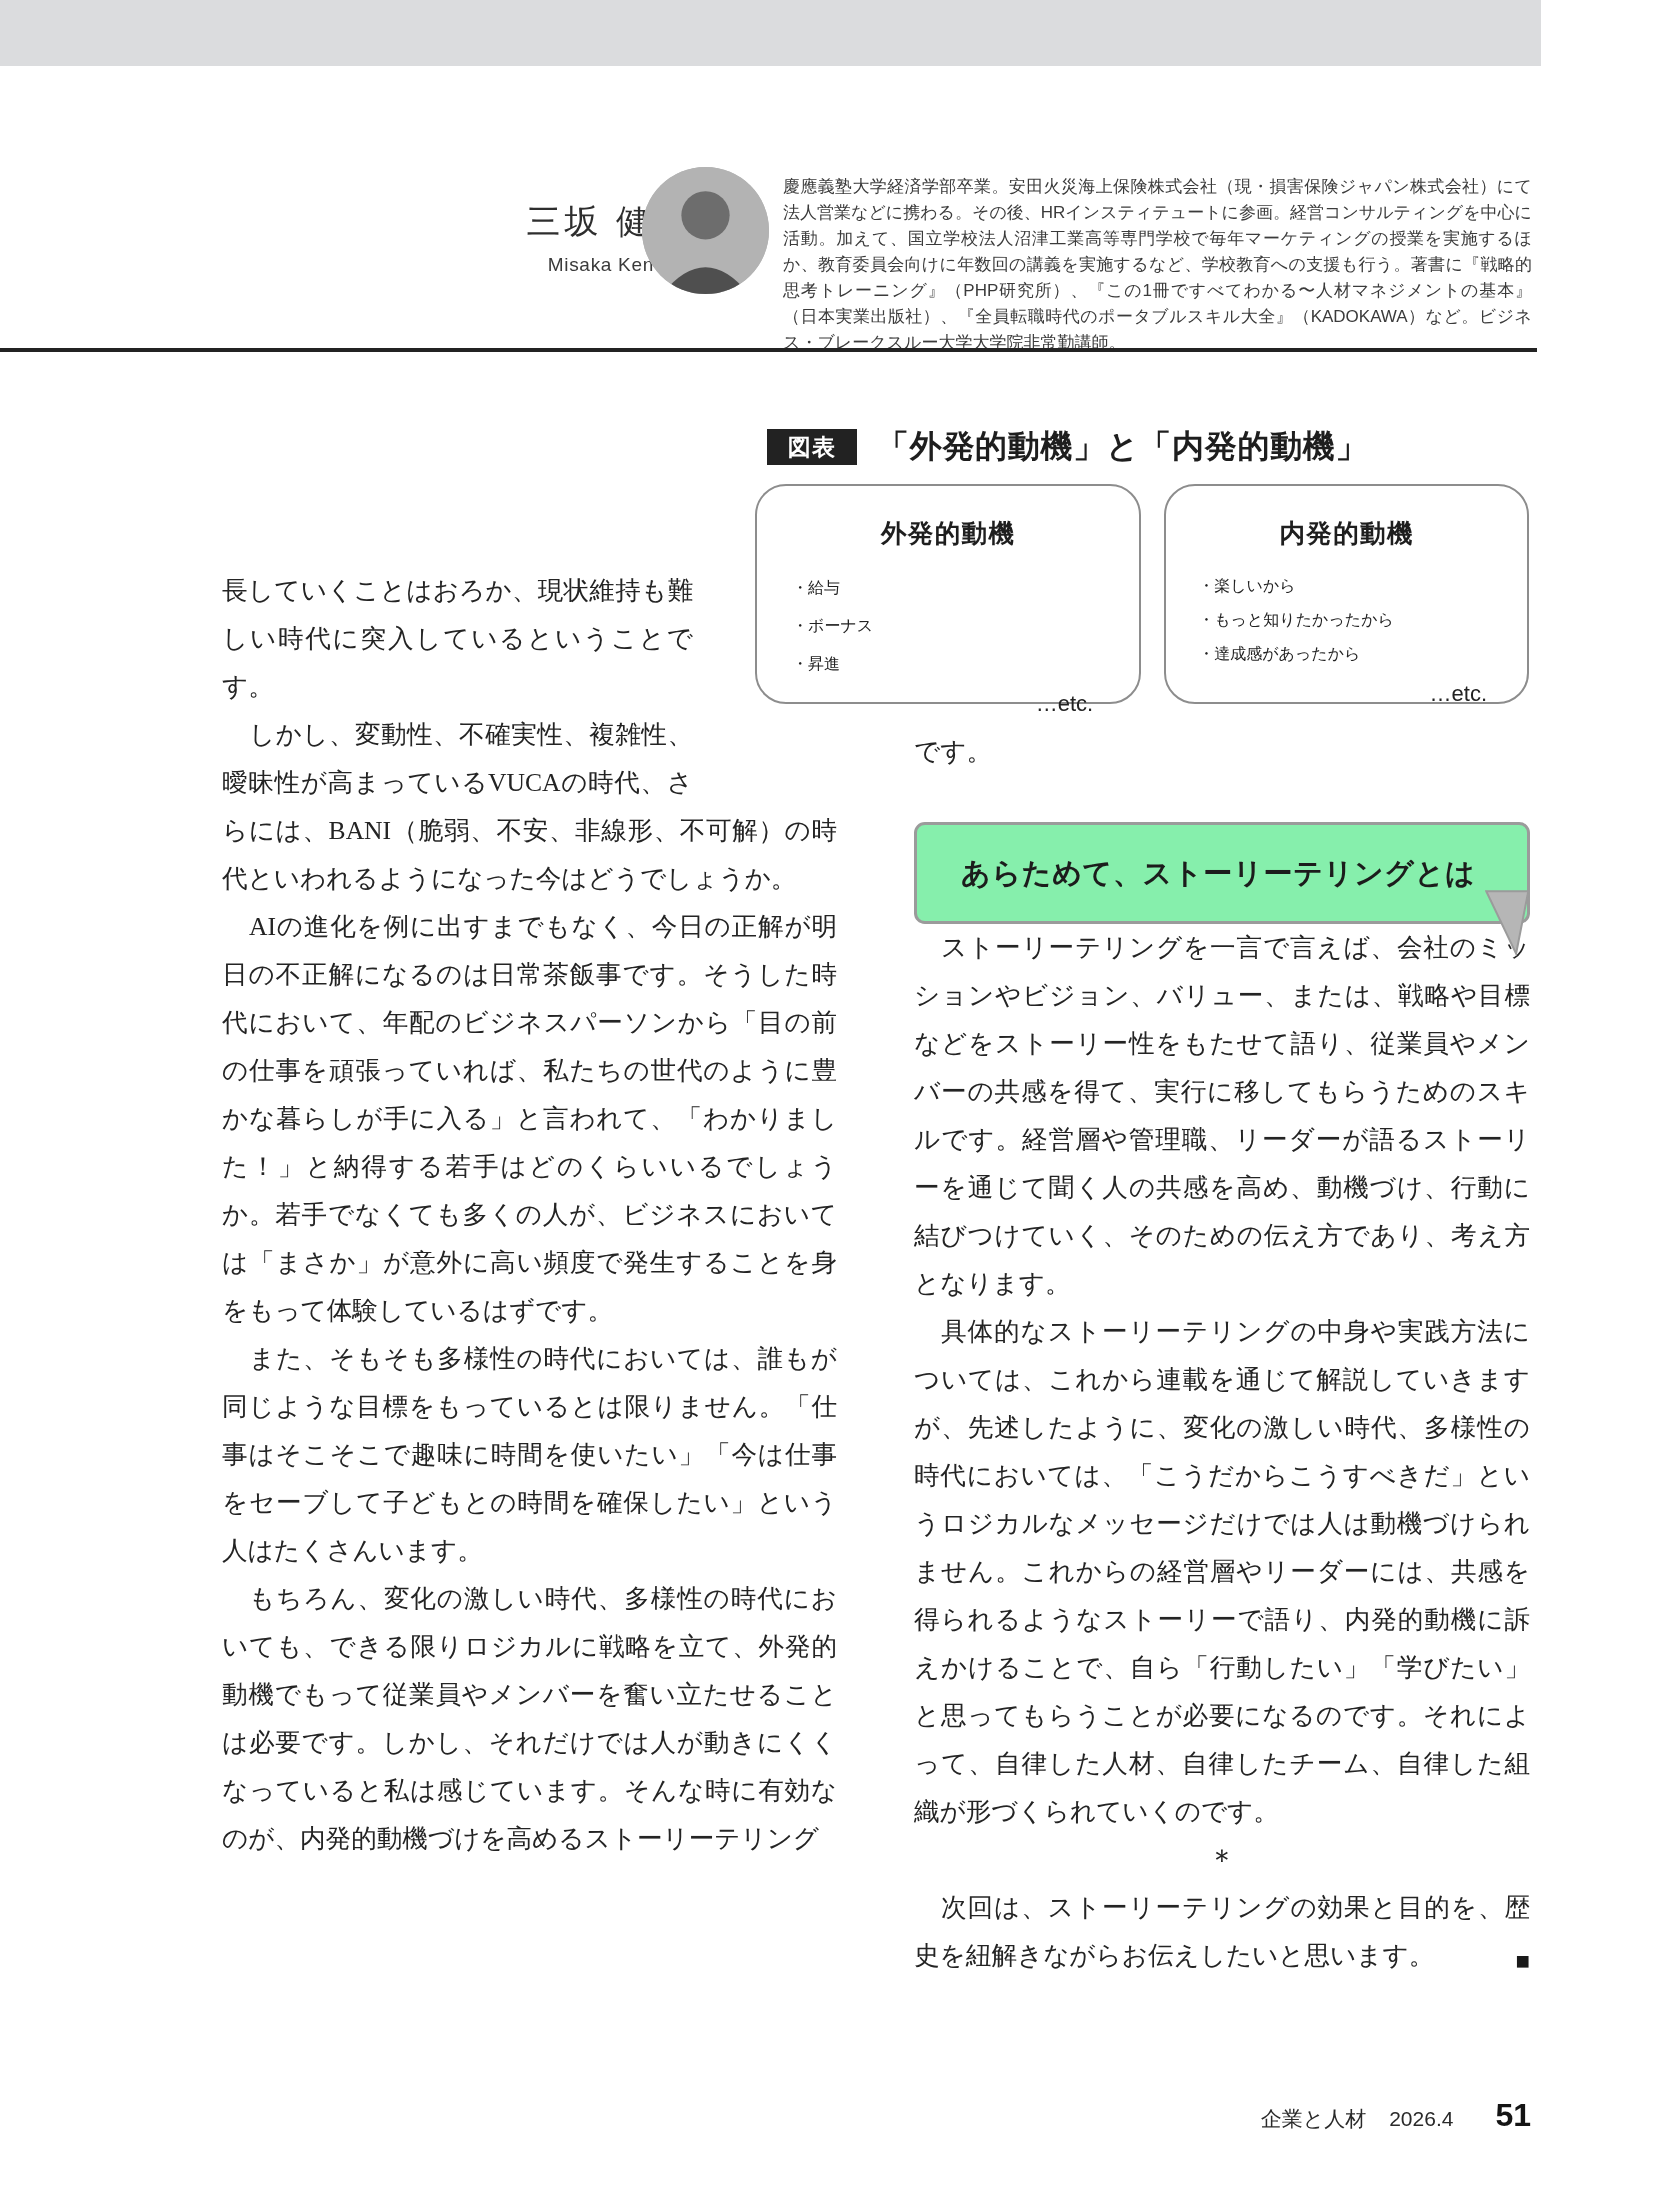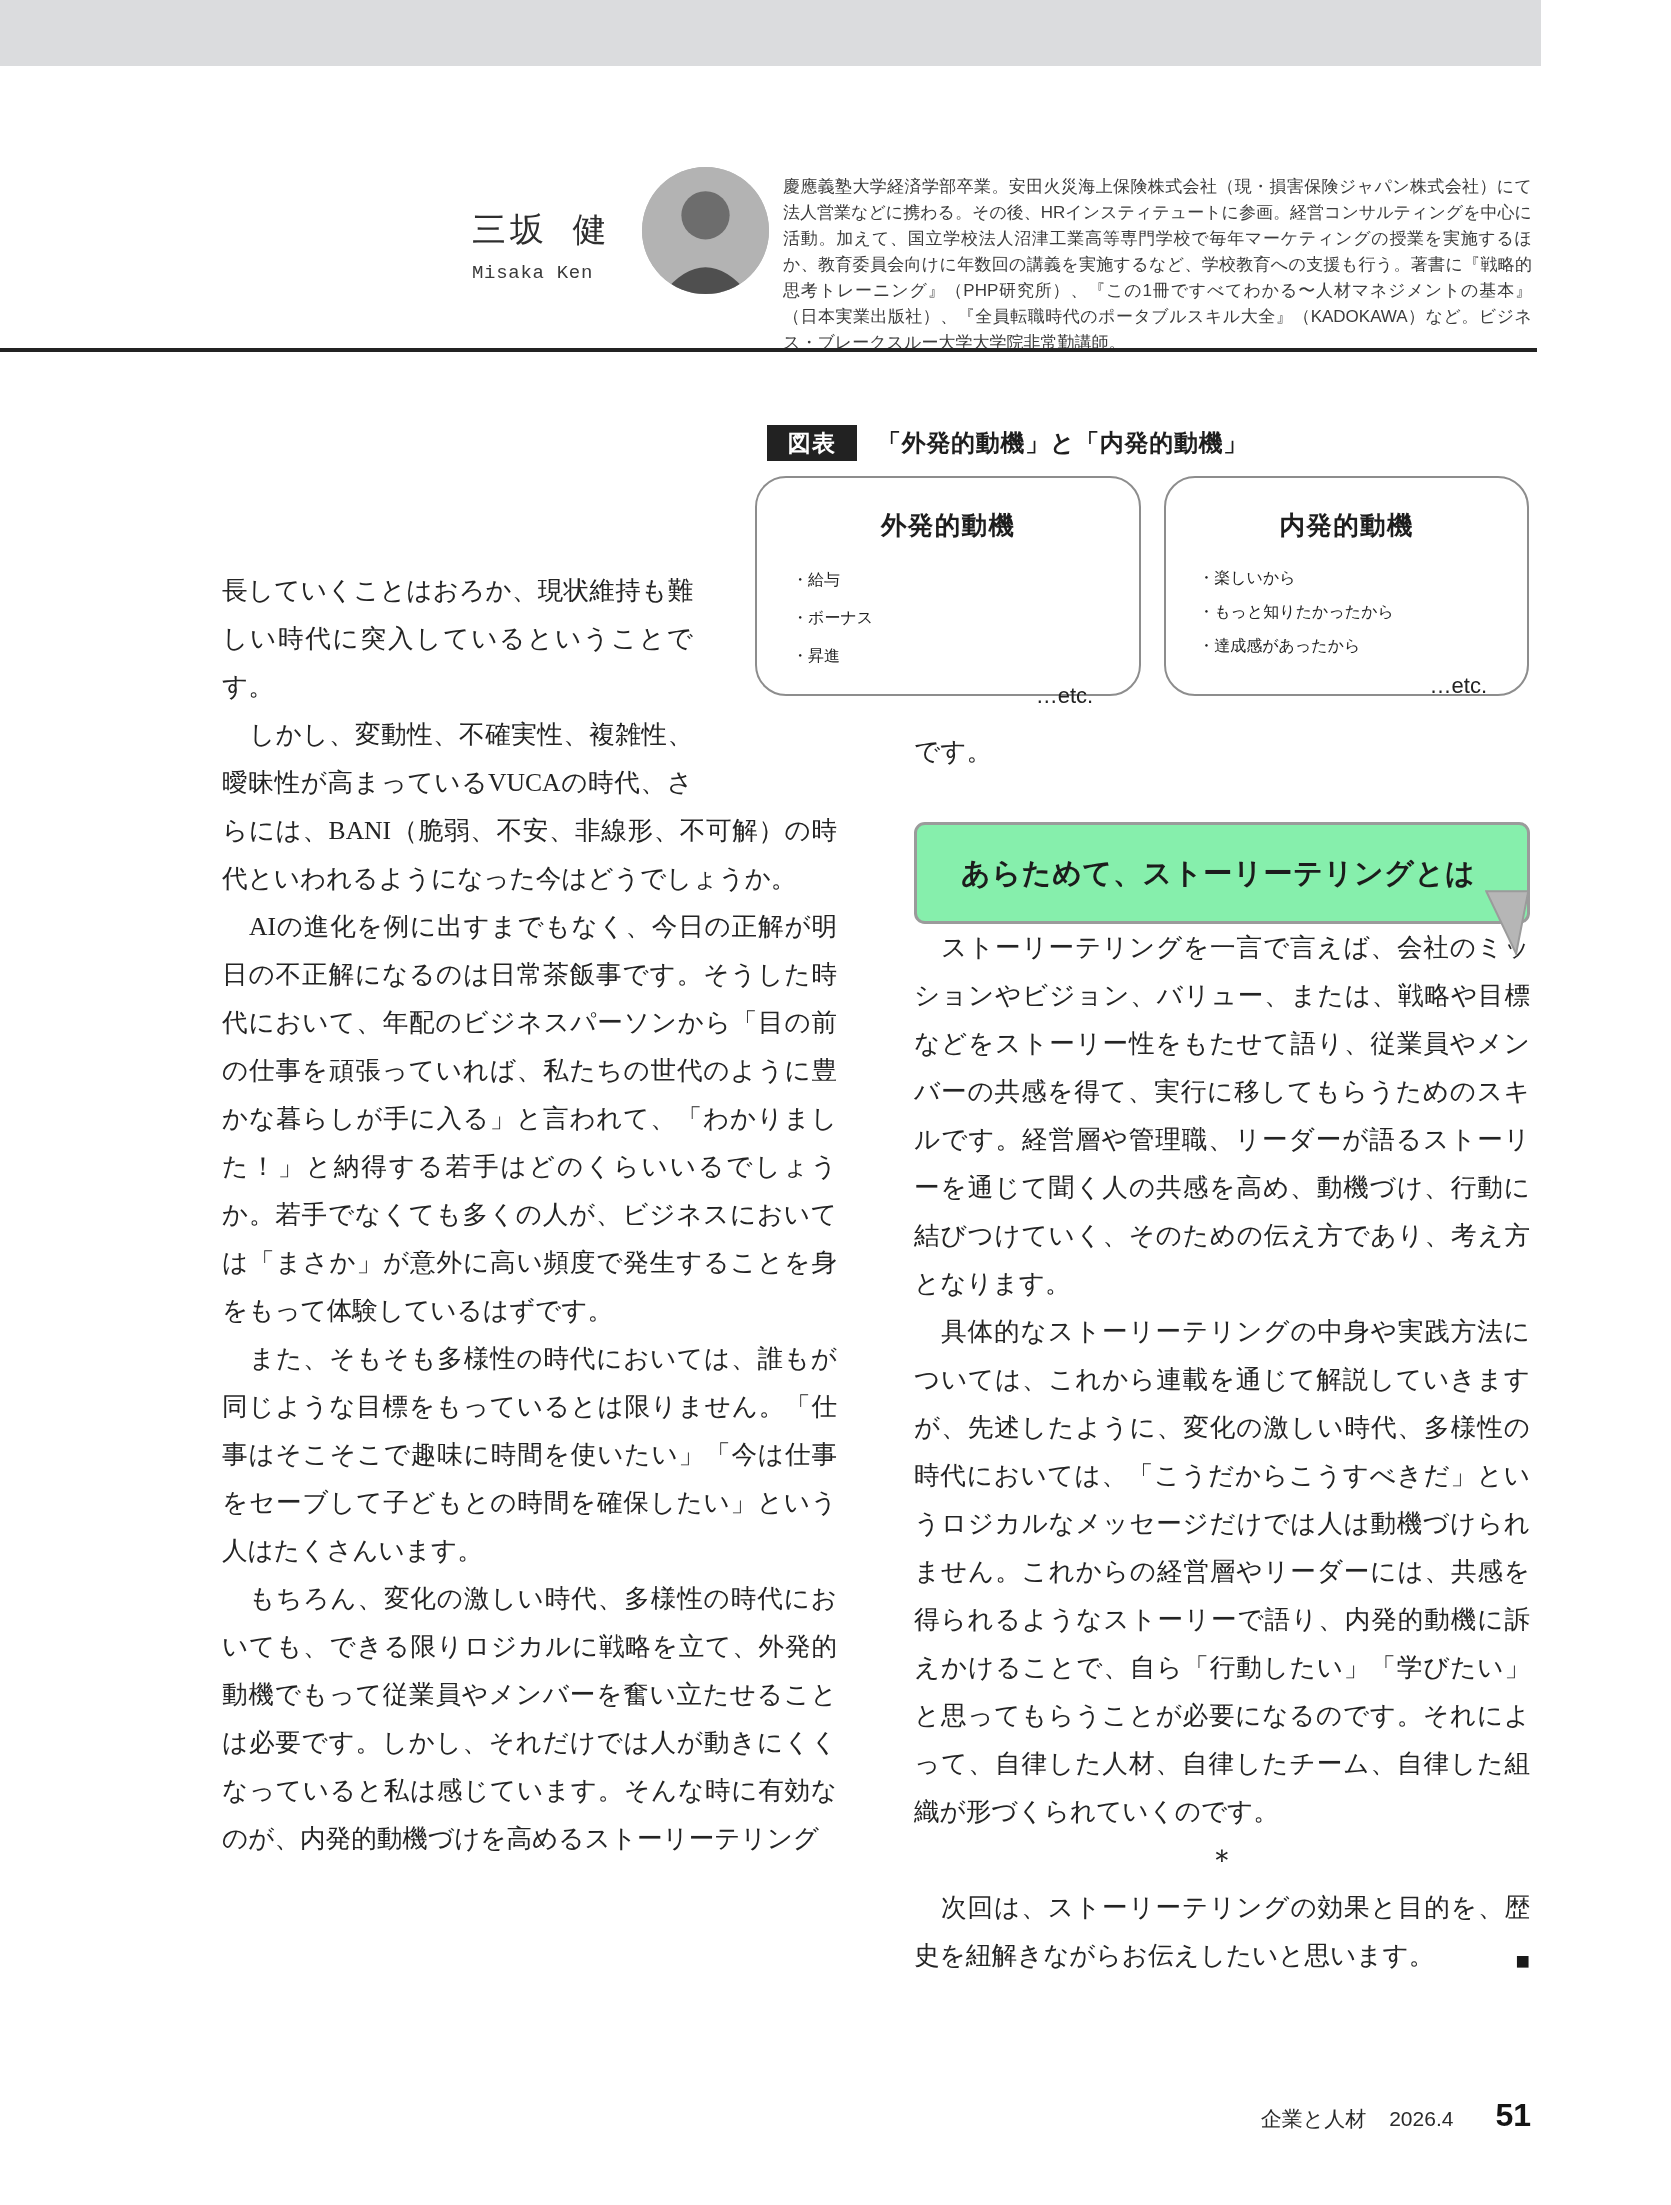--- a/index.html
+++ b/index.html
@@ -6,40 +6,40 @@
   html,body { background:#ffffff; }
   .page {
     position:relative; width:1671px; height:2205px; background:#fff; overflow:hidden;
     font-family:"Liberation Serif","DejaVu Serif",serif; color:#262626;
   }
 
   
   .top-bar { position:absolute; left:0; top:0; width:1541px; height:66px; background:#dbdcde; }
 
   
-  .author-name-block { position:absolute; left:472px; top:207px; width:182px; text-align:left;
-    font-family:Liberation Mono, monospace; }
+  .author-name-block { position:absolute; left:472px; top:199px; width:182px; text-align:right;
+    font-family:Liberation Sans, sans-serif; }
   .author-name { font-size:34px; letter-spacing:4px; color:#2e2e2e; }
   .author-romaji { margin-top:9.4px; font-size:19px; color:#3a3a3a; letter-spacing:0.7px; }
   .avatar { position:absolute; left:642px; top:167px; width:127px; height:127px;
     border-radius:50%; overflow:hidden; background:#b3b3b3; }
   .avatar svg { display:block; width:100%; height:100%; }
   .bio { position:absolute; left:783px; top:174px; width:749px;
     font-family:"Liberation Sans","DejaVu Sans",sans-serif;
     font-size:17px; line-height:26px; text-align:justify; color:#3b3b3b; }
 
   .divider { position:absolute; left:0; top:348px; width:1537px; height:4px; background:#232323; }
 
   
   .figure { position:absolute; left:755px; top:425px; width:774px;
     font-family:"Liberation Sans","DejaVu Sans",sans-serif; }
   .fig-head { display:flex; align-items:center;padding-left:12px; }
   .fig-label { background:#222; color:#fff; font-size:23px; font-weight:bold;
     width:90px; height:36px; line-height:36px; text-align:center; letter-spacing:1.3px; flex:0 0 auto; }
-  .fig-title { margin-left:20px; font-size:24px; font-weight:bold; color:#1e1e1e; letter-spacing:0.7px; }
+  .fig-title { margin-left:20px; font-size:32px; font-weight:bold; color:#1e1e1e; letter-spacing:0.7px; }
   .fig-boxes { display:flex; margin-top:15px; gap:23px; }
   .mot-box { border:2.7px solid #8d8d8d; border-radius:31px; height:220px; background:#fff; }
   .mot-box.left { width:432px; }
   .mot-box.right { width:408px; }
   .mot-title { text-align:center; margin-top:30px; font-size:25.6px; font-weight:bold; color:#1e1e1e; letter-spacing:1.3px; }
   .mot-list { list-style:none; margin-top:17.5px; font-size:16px; color:#222; }
   .left .mot-list { margin-left:35px; line-height:38px; }
   .right .mot-list { margin-left:32px; line-height:34px; }
   .mot-etc { text-align:right; font-size:22px; color:#222; }
   .left .mot-etc { margin-right:46px; margin-top:8px; }

